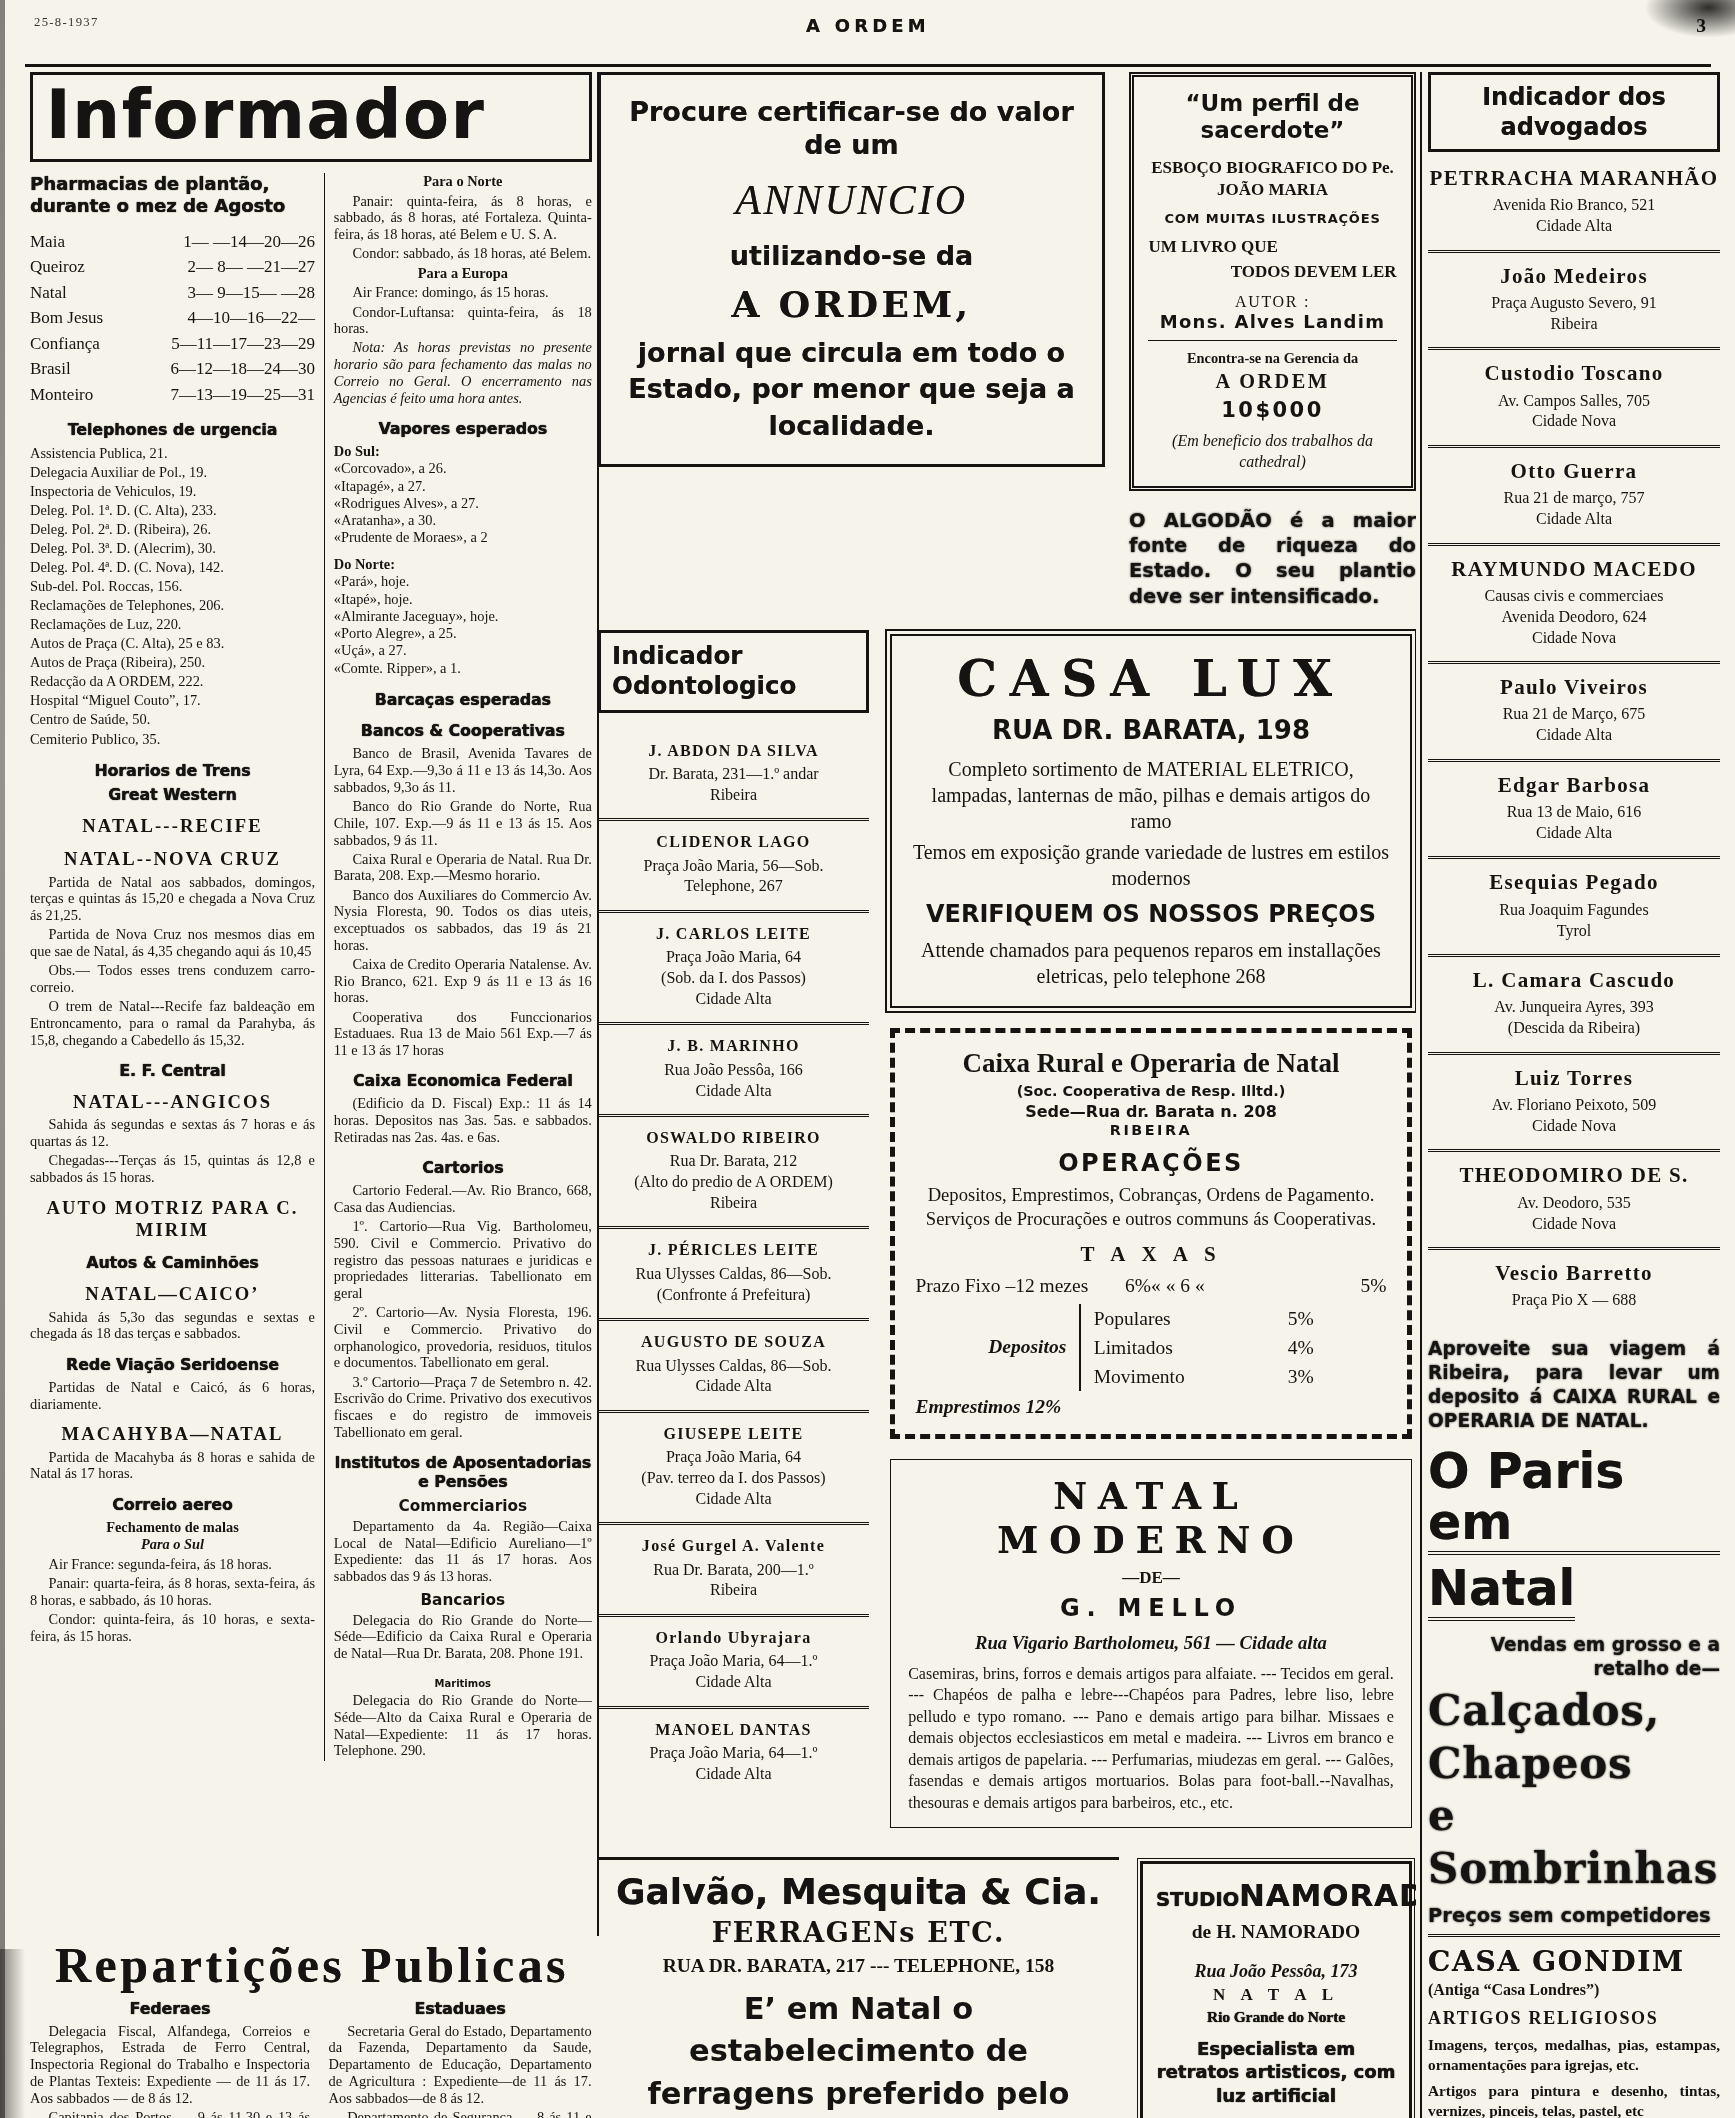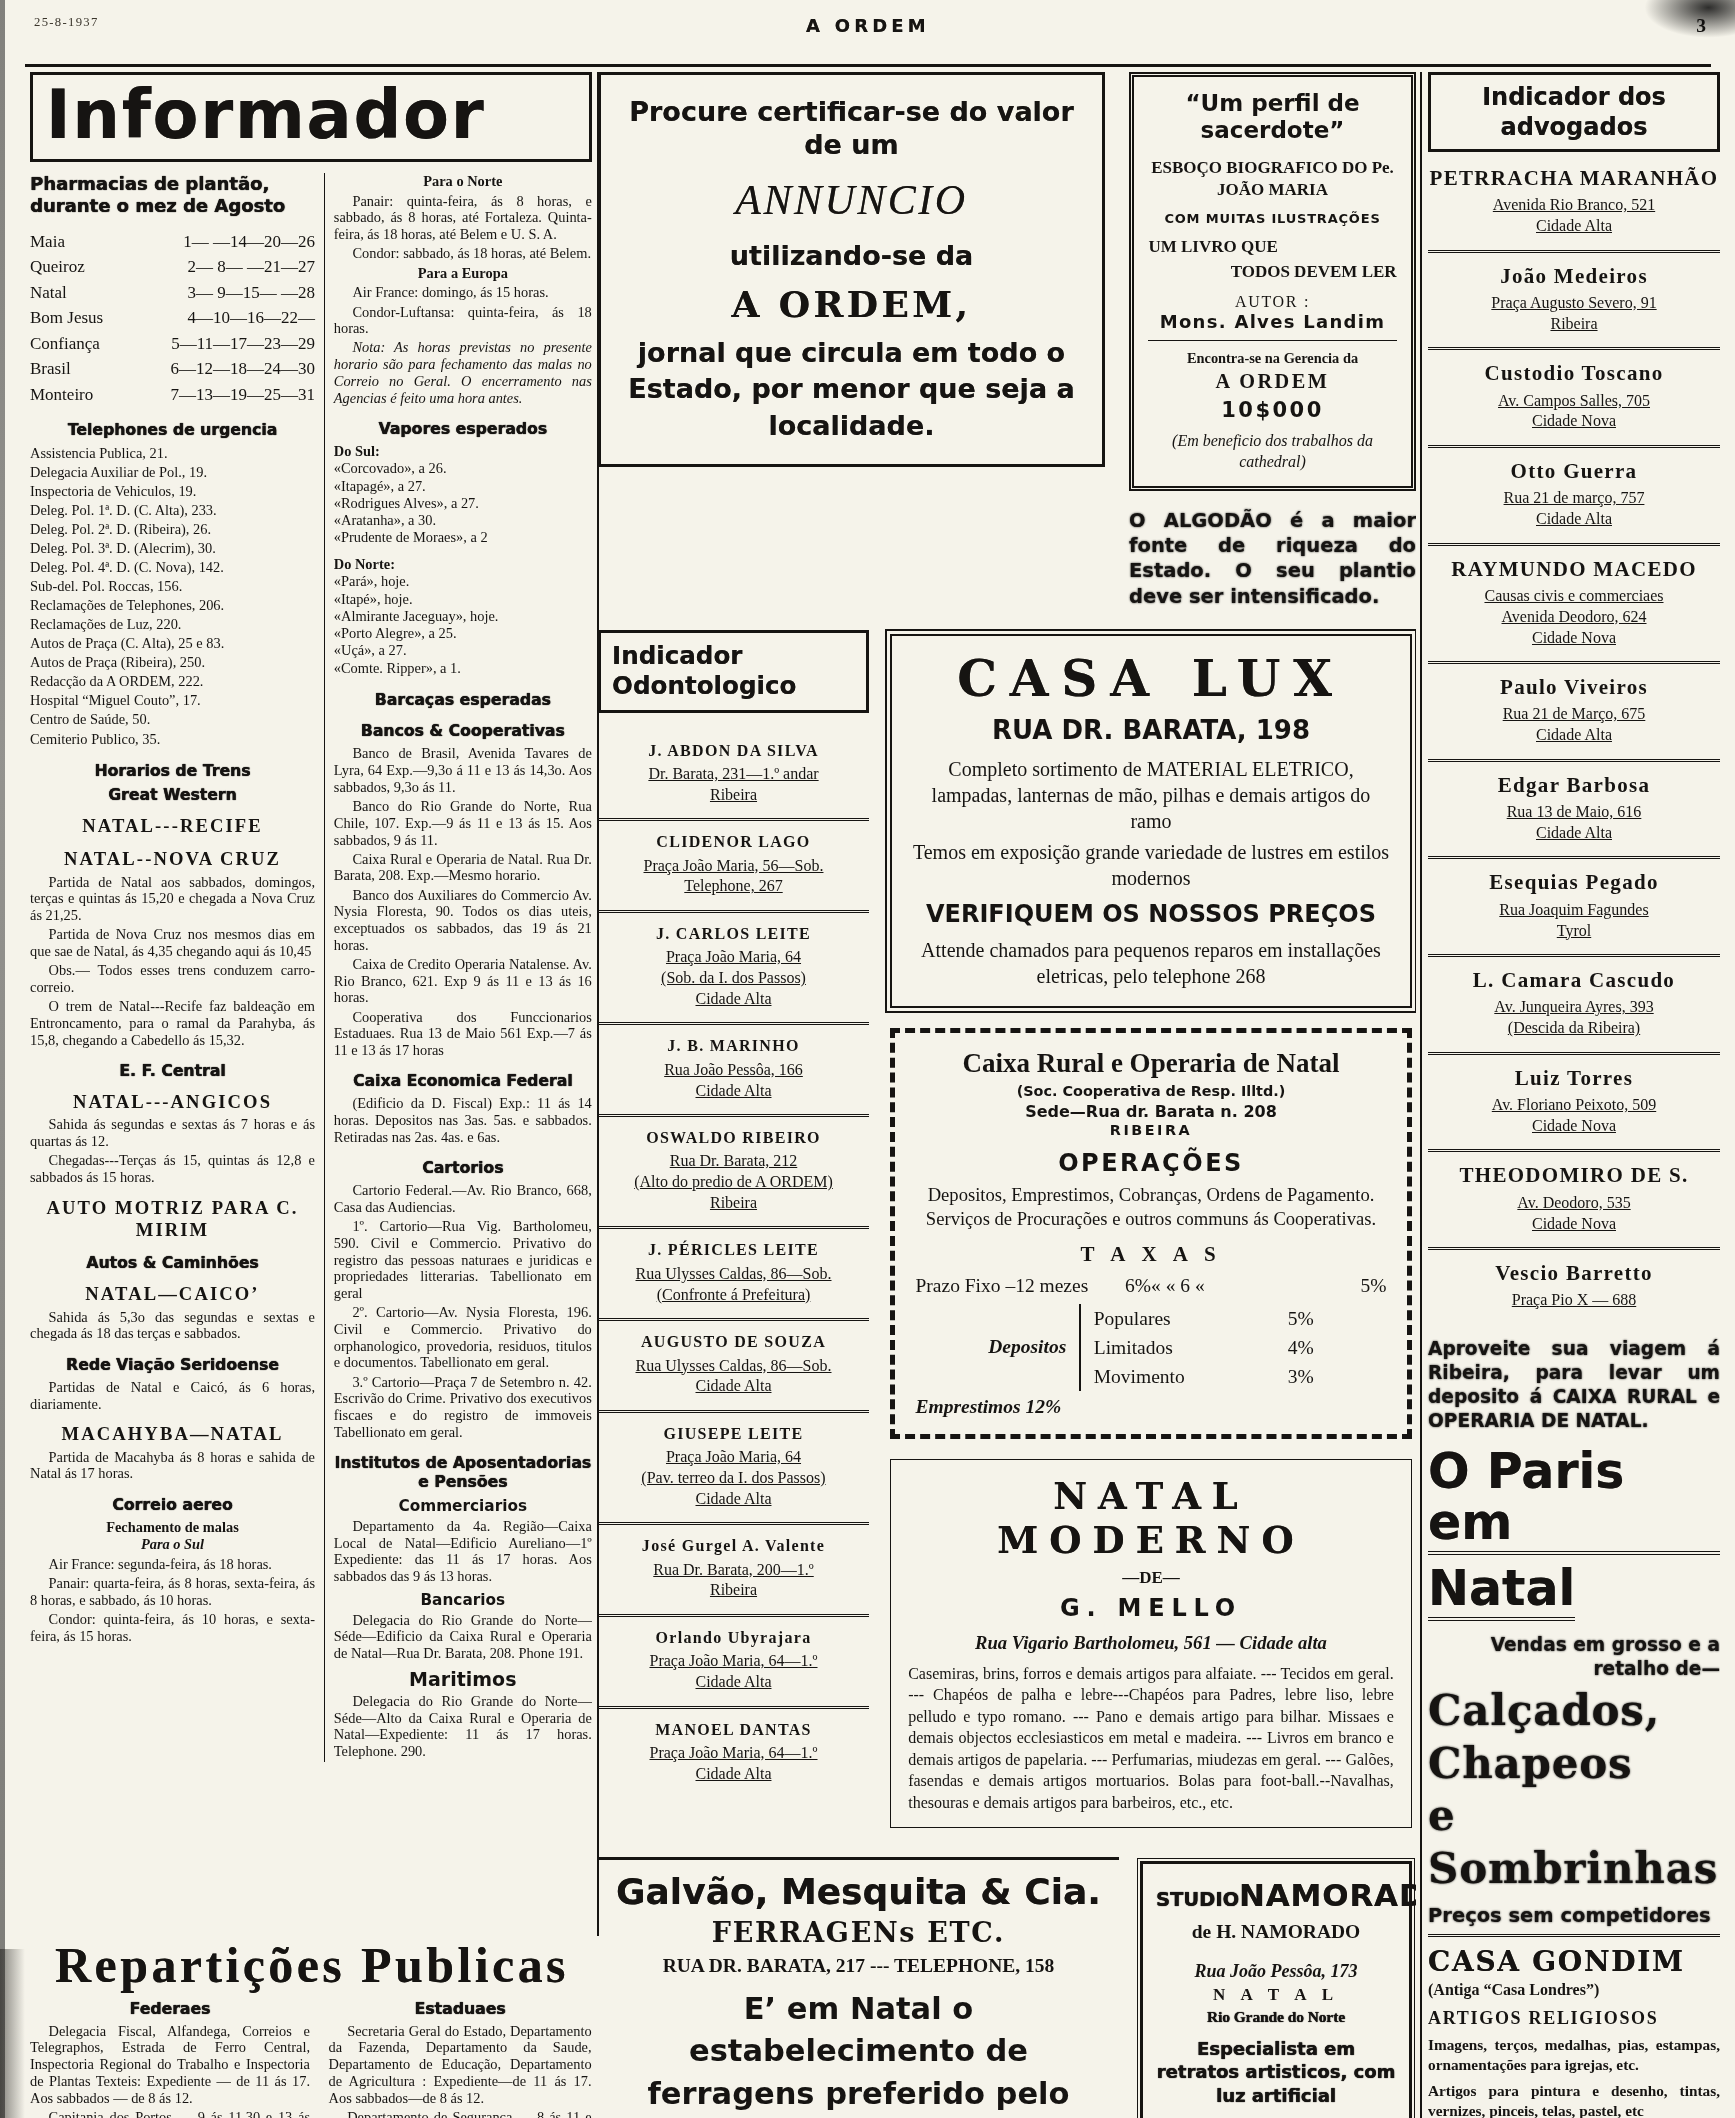--- a/index.html
+++ b/index.html
@@ -54,21 +54,21 @@
   .perfil .brand{font-weight:bold;font-size:20.3px;text-align:center;letter-spacing:2.5px;margin-top:3.4px;}
   .perfil .price{font-family:"DejaVu Sans",sans-serif;font-weight:bold;font-size:21px;text-align:center;letter-spacing:2.5px;margin-top:5.1px;}
   .perfil .benef{font-style:italic;font-size:16px;text-align:center;margin-top:9.3px;line-height:1.3;}
   .algodao{font-family:"DejaVu Sans",sans-serif;font-weight:bold;font-size:19.5px;line-height:1.3;text-align:justify;margin-top:17px;}
   .odonto{width:271px;margin-right:17px;}
   .odonto-box{border:3.4px solid #161412;padding:7.6px 11px;margin-bottom:17px;}
   .odonto-title{font-family:"DejaVu Sans",sans-serif;font-weight:bold;font-size:24.6px;line-height:1.25;}
   .entry{border-top:3px double #161412;padding:11px 0 12.7px;text-align:center;}
   .entry:first-of-type{border-top:none;}
   .entry-name{font-weight:bold;font-size:16px;letter-spacing:1.3px;line-height:1.2;margin-bottom:4.2px;}
-  .entry-line{font-size:16px;line-height:1.3;text-decoration:underline;}
+  .entry-line{font-size:16px;line-height:1.3;}
   .adstack{width:530px;}
   .casalux{border:2.5px solid #161412;outline:2.1px solid #161412;outline-offset:3.4px;padding:12.7px 18.6px;margin:4.2px;}
   .casalux .t{font-family:"DejaVu Serif",serif;font-weight:bold;font-size:50px;text-align:center;letter-spacing:12.7px;}
   .casalux .addr{font-family:"DejaVu Sans",sans-serif;font-weight:bold;font-size:26px;text-align:center;margin:7.6px 0 11px;}
   .casalux .p{font-size:20px;line-height:1.3;text-align:center;margin:4.2px 0;}
   .casalux .shout{font-family:"DejaVu Sans",sans-serif;font-weight:bold;font-size:24px;text-align:center;margin:9.3px 0;}
   .caixarural{border:5.5px dashed #161412;padding:15.3px 20.3px;margin:19.5px 4.2px 4.2px;}
   .caixarural .t{font-weight:bold;font-size:27px;text-align:center;}
   .caixarural .s{font-family:"DejaVu Sans",sans-serif;font-weight:bold;font-size:14.4px;text-align:center;margin-top:4.2px;}
   .caixarural .a{font-family:"DejaVu Sans",sans-serif;font-weight:bold;font-size:16px;text-align:center;margin-top:2.5px;}
@@ -316,21 +316,21 @@
               <div class="line b c sans" style="font-size:15.3px;margin-top:6px">Commerciarios</div>
               <div class="para">Departamento da 4a. Região—Caixa Local de Natal—Edificio Aureliano—1º Expediente: das 11 ás 17 horas. Aos sabbados das 9 ás 13 horas.</div>
             </div>
 
             <div>
               <div class="line b c sans" style="font-size:15.3px;margin-top:6px">Bancarios</div>
               <div class="para">Delegacia do Rio Grande do Norte—Séde—Edificio da Caixa Rural e Operaria de Natal—Rua Dr. Barata, 208. Phone 191.</div>
             </div>
 
             <div>
-              <div class="line b c sans" style="font-size:19px;margin-top:6px">Maritimos</div>
+              <div class="line b c sans" style="font-size:10px;margin-top:16px">Maritimos</div>
               <div class="para">Delegacia do Rio Grande do Norte—Séde—Alto da Caixa Rural e Operaria de Natal—Expediente: 11 ás 17 horas. Telephone. 290.</div>
             </div>
           </div>
       </div>
     </div>
   </div>
 
   <div id="reparticoes">
     <div class="rep-title ink">Repartições Publicas</div>
     <div class="reprow">

